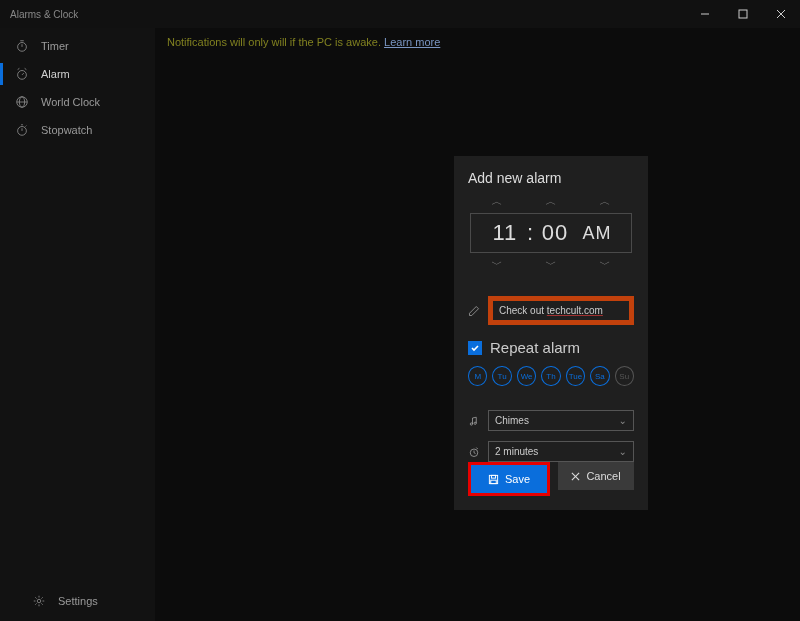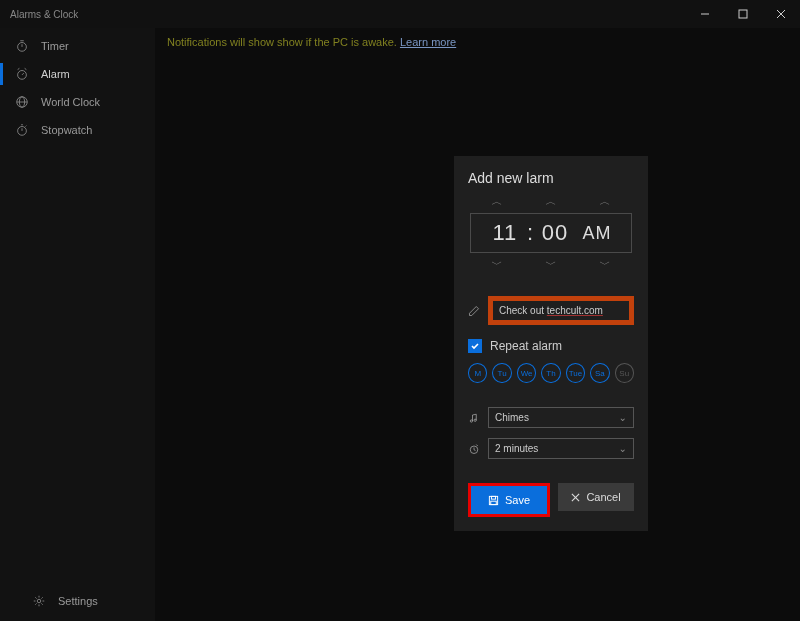--- a/index.html
+++ b/index.html
@@ -44,32 +44,32 @@
   .time-box { border: 1px solid #4a4a4a; display: flex; align-items: center; justify-content: center; height: 40px; gap: 2px; margin: 4px 2px; }
   .time-seg { font-size: 22px; color: #ddd; letter-spacing: 1px; width: 40px; text-align:center; }
   .time-colon { font-size: 22px; color: #ddd; }
 
   .field-row { display: flex; align-items: center; gap: 8px; margin-top: 24px; }
   .field-icon { width: 12px; height: 12px; color: #aaa; display:flex; align-items:center; justify-content:center;}
   .field-icon svg { width:12px; height:12px; }
   .text-input { flex: 1; background: transparent; border: 5px solid #c2410c; color: #ccc; font-size: 10px; padding: 4px 6px; }
   .text-input .underline { text-decoration: underline solid #a03030; }
 
-  .check-row { display:flex; align-items:center; gap:8px; margin-top:14px; font-size:12px; color:#ccc; }
+  .check-row { display:flex; align-items:center; gap:8px; margin-top:14px; font-size:15px; color:#ccc; }
   .checkbox { width:14px; height:14px; background:#0a6edc; display:flex; align-items:center; justify-content:center; }
   .checkbox svg { width:10px; height:10px; stroke:#fff; }
 
   .days-row { display:flex; gap:5px; margin-top:10px; }
   .day { width:20px; height:20px; border:1px solid #0a6edc; border-radius:50%; display:flex; align-items:center; justify-content:center; font-size:8px; color:#0a6edc; cursor:default; }
   .day.off { border-color:#555; color:#555; }
 
   .select { display:flex; align-items:center; border:1px solid #555; flex:1; padding:4px 6px; font-size:10px; color:#ccc; justify-content:space-between; }
   .select .caret { color:#888; font-size:10px; }
 
-  .dialog-actions { display:flex; gap:8px; margin-top:24px; }
+  .dialog-actions { display:flex; gap:8px; }
   .btn { flex:1; height:28px; display:flex; align-items:center; justify-content:center; gap:6px; font-size:11px; cursor:default; }
   .btn-save { background:#0a6edc; color:#fff; }
   .btn-save-wrap { border:3px solid #e60000; padding:0; }
   .btn-cancel { background:#3a3a3a; color:#ddd; }
 </style>
 </head>
 <body>
 
 <div class="titlebar">
   <span>Alarms &amp; Clock</span>
@@ -145,30 +145,30 @@
             <circle cx="8" cy="8" r="2"></circle>
             <path d="M8 2v2M8 12v2M2 8h2M12 8h2M3.8 3.8l1.4 1.4M10.8 10.8l1.4 1.4M12.2 3.8l-1.4 1.4M5.2 10.8l-1.4 1.4"></path>
           </svg>
       </span>
       <span>Settings</span>
     </div>
   </div>
 
   <div class="content">
     <div class="notif">
-      <span>Notifications will show show if the PC is awake.</span>
+      <span>Notifications will only will if the PC is awake.</span>
       <a>Learn more</a>
     </div>
 
     <div class="bg-text">y alarms.</div>
     <div class="bg-text2">larm.</div>
 
 
     <div class="dialog">
-      <div class="title">Add new larm</div>
+      <div class="title">Add new alarm</div>
 
       <div class="time-row">
         <span class="chev">︿</span>
         <span class="chev">︿</span>
         <span class="chev">︿</span>
       </div>
       <div class="time-box">
         <span class="time-seg">11</span>
         <span class="time-colon">:</span>
         <span class="time-seg">00</span>

